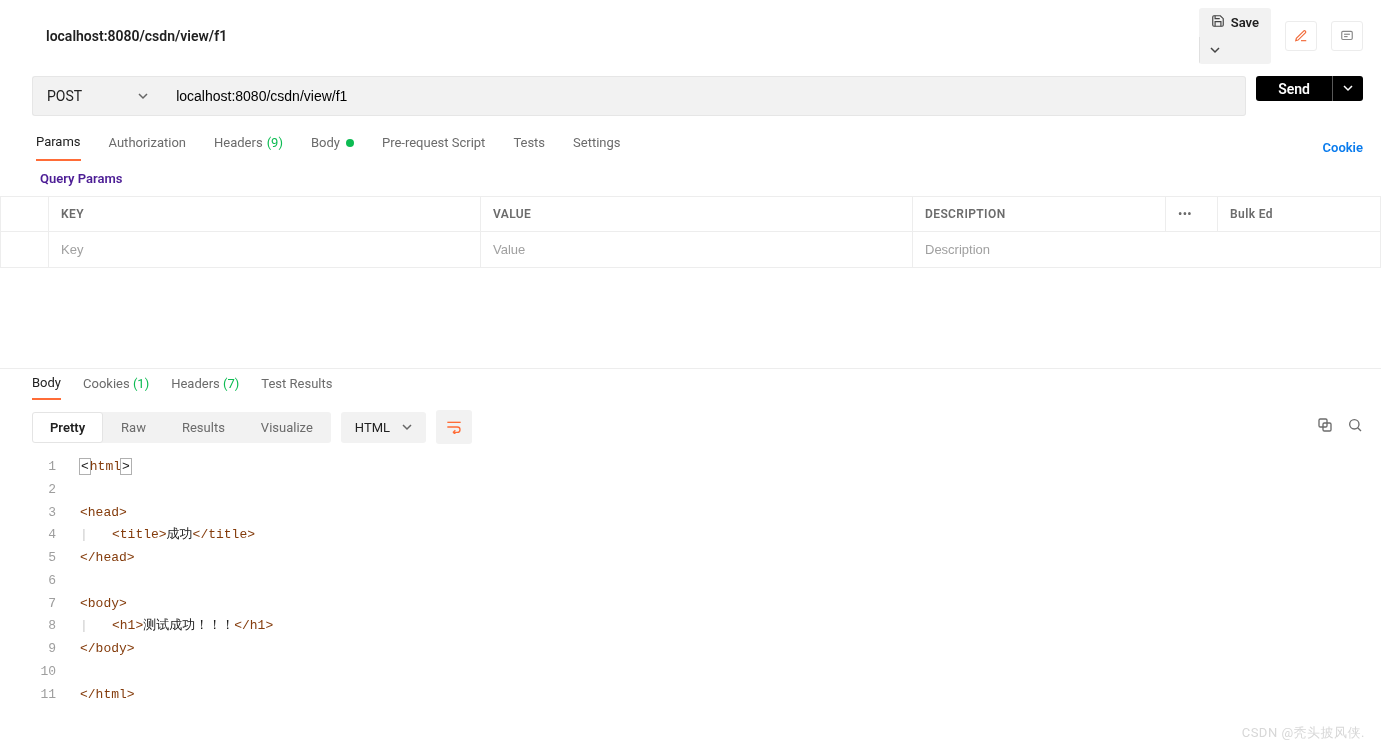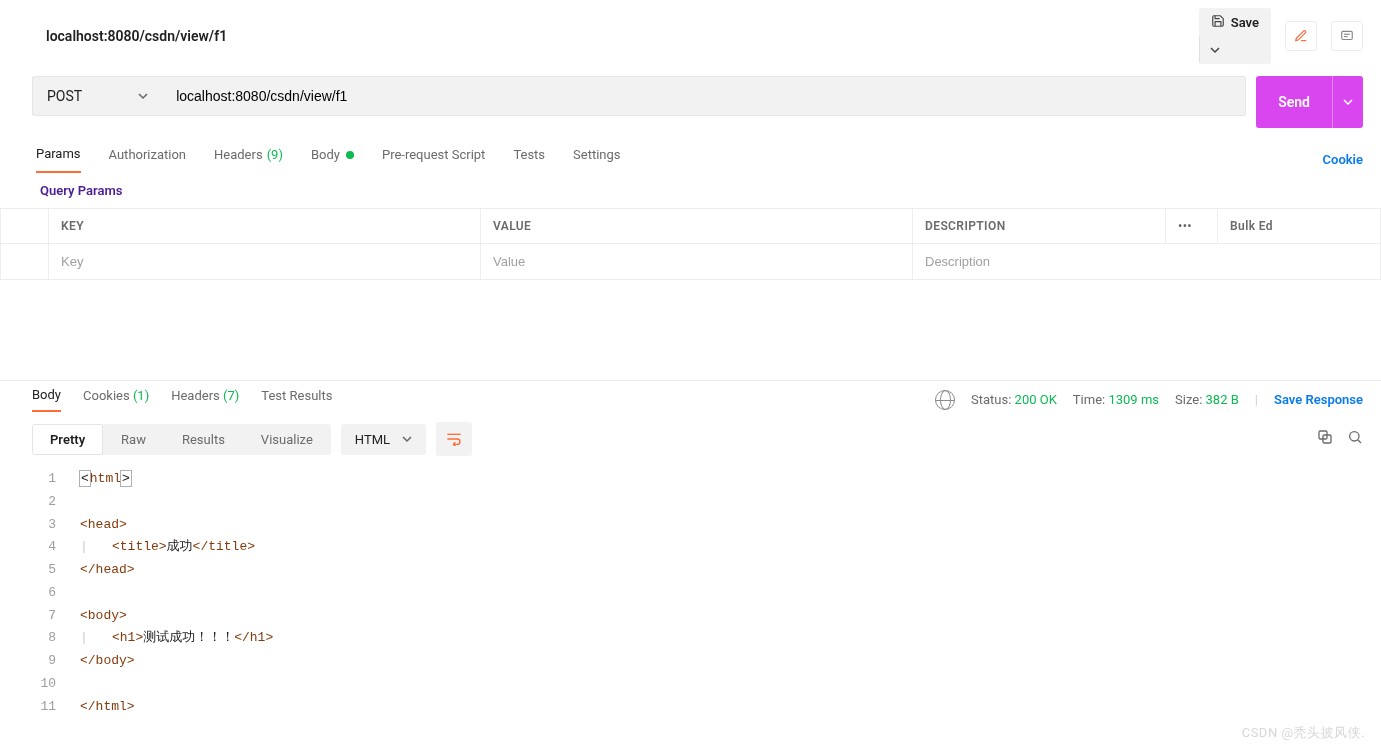--- a/index.html
+++ b/index.html
@@ -16,21 +16,21 @@
   .btn-chev { padding: 6px 10px; border-left: 1px solid #e0e0e0; cursor: pointer; }
   .hdr-icon-btn { width: 32px; height: 30px; display: flex; align-items: center; justify-content: center; border: 1px solid #ececec; border-radius: 3px; background: #fff; cursor: pointer; margin-left: 6px; color: #6b6b6b; }
   .hdr-icon-btn.pencil { color: #f26b3a; }
 
   
   .req-row { display: flex; align-items: stretch; gap: 10px; padding: 4px 18px 4px 32px; }
   .method-sel { display:flex; align-items:center; background:#f2f2f2; border:1px solid #e6e6e6; border-radius:3px 0 0 3px; border-right:none; padding:0 14px; font-weight:400; font-size:14px; gap:56px; cursor:pointer; }
   .url-input { flex:1; background:#f2f2f2; border:1px solid #e6e6e6; border-left:none; border-radius:0 3px 3px 0; padding:0 14px; font-size:14px; display:flex; align-items:center; }
   .url-input input { width:100%; background:transparent; border:none; outline:none; font-size:14px; }
   .method-url { display:flex; flex:1; height:40px; }
-  .send-grp { display:flex; height:52px; border-radius:3px; overflow:hidden; background:#d946ef; color:#fff; }
+  .send-grp { display:flex; height:25px; border-radius:3px; overflow:hidden; background:#000000; color:#fff; }
   .btn-send { padding:0 22px; font-weight:600; font-size:14px; display:flex; align-items:center; cursor:pointer; }
   .btn-send-chev { padding:0 10px; border-left:1px solid rgba(255,255,255,0.35); display:flex; align-items:center; cursor:pointer; }
 
   
   .tabs-row { display:flex; align-items:center; padding: 14px 18px 0 36px; gap: 28px; position:relative; }
   .tab { font-size:13px; color:#6b6b6b; padding-bottom:10px; cursor:pointer; display:flex; align-items:center; gap:4px; }
   .tab.active { color:#212121; border-bottom:2px solid #ff6c37; }
   .tab .cnt { color:#0cbb52; }
   .dot-green { width:8px; height:8px; background:#0cbb52; border-radius:50%; display:inline-block; margin-left:2px; }
   .tabs-right { margin-left:auto; color:#097bed; font-weight:600; cursor:pointer; }
@@ -199,28 +199,20 @@
     </tbody>
   </table>
 
   <div class="space"></div>
 
   <div class="resp-top">
     <div class="rtab active"><span>Body</span></div>
     <div class="rtab"><span>Cookies</span> <span class="cnt">(1)</span></div>
     <div class="rtab"><span>Headers</span> <span class="cnt">(7)</span></div>
     <div class="rtab"><span>Test Results</span></div>
-    <div class="resp-status">
-      <span class="globe"></span>
-      <span><span>Status:</span> <span class="g-val">200 OK</span></span>
-      <span><span>Time:</span> <span class="g-val">1309 ms</span></span>
-      <span><span>Size:</span> <span class="g-val">382 B</span></span>
-      <span style="color:#d0d0d0">|</span>
-      <span class="save-resp"><span>Save Response</span></span>
-    </div>
   </div>
 
   <div class="resp-view">
     <div class="view-tabs">
       <div class="vtab active"><span>Pretty</span></div>
       <div class="vtab"><span>Raw</span></div>
       <div class="vtab"><span>Results</span></div>
       <div class="vtab"><span>Visualize</span></div>
     </div>
     <div class="fmt-sel">

